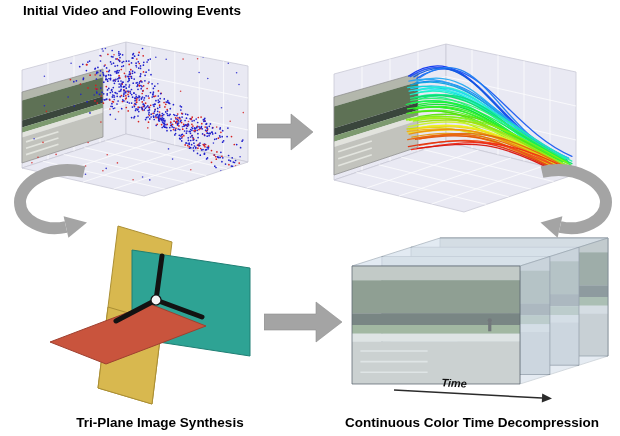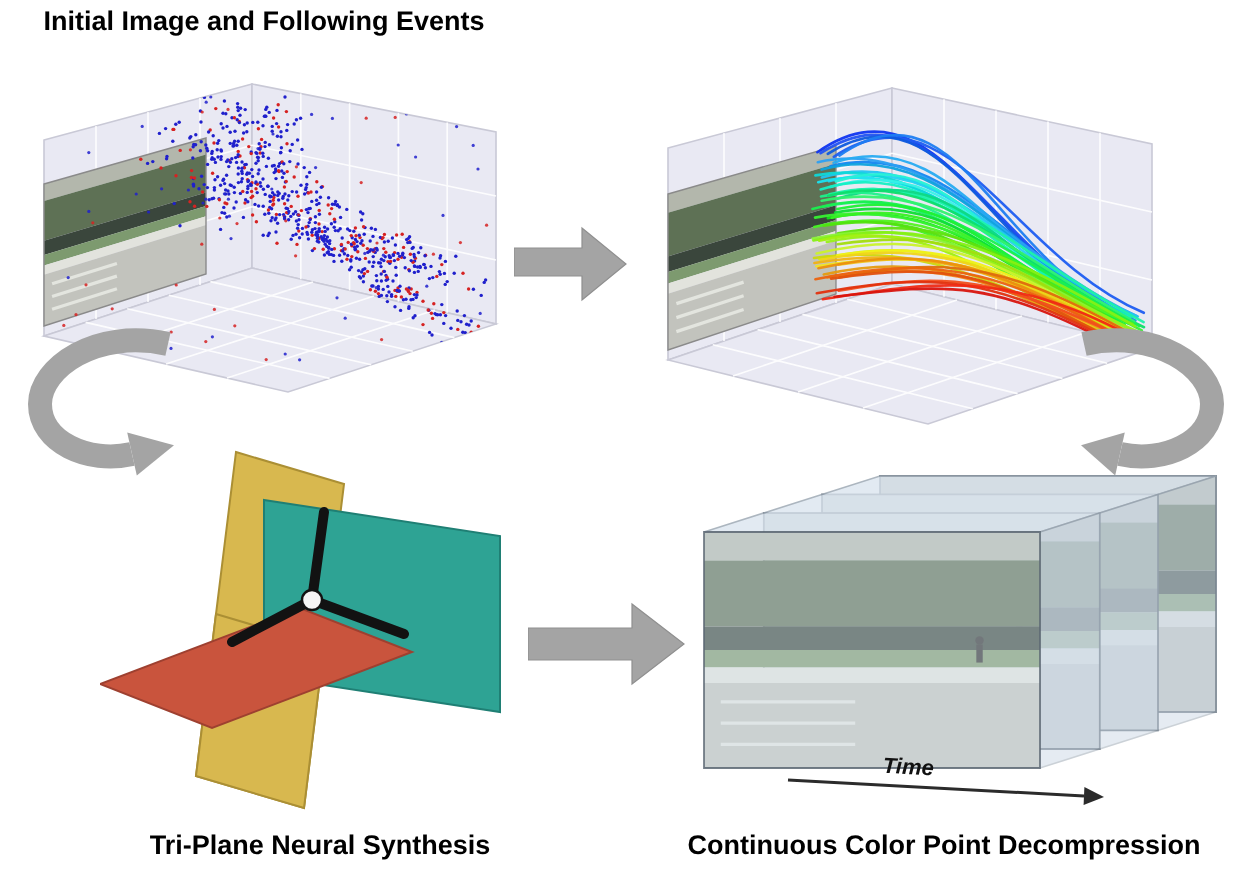--- a/index.html
+++ b/index.html
@@ -7,23 +7,23 @@
   .canvas{position:relative;width:620px;height:436px;background:#fff;overflow:hidden}
   .title{position:absolute;font-weight:700;font-size:13.5px;line-height:16px;text-align:center;color:#000}
   .abs{position:absolute}
   svg text{font-family:"Liberation Sans",sans-serif}
 </style>
 </head>
 <body>
 
 <div class="canvas">
 
-  <div class="title" style="left:4px;top:3px;width:256px">Initial Image and Following Events</div>
-  <div class="title" style="left:40px;top:415px;width:240px">Tri-Plane Neural Synthesis</div>
-  <div class="title" style="left:326px;top:415px;width:292px">Continuous Color Point Decompression</div>
+  <div class="title" style="left:4px;top:3px;width:256px">Initial Video and Following Events</div>
+  <div class="title" style="left:40px;top:415px;width:240px">Tri-Plane Image Synthesis</div>
+  <div class="title" style="left:326px;top:415px;width:292px">Continuous Color Time Decompression</div>
 
   <svg class="abs" style="left:8px;top:22px" width="248" height="202" viewBox="0 0 248 202">
     <defs>
         <clipPath id="p1-clip">
           <polygon points="14,48 118,20 240,44 240,140 136,174 14,146"></polygon>
         </clipPath>
       </defs>
     <polygon points="14,48 118,20 118,112 14,146" stroke="#c9c9d6" stroke-width="0.8" fill="#e9e9f3"></polygon>
     <polygon points="118,20 240,44 240,140 118,112" stroke="#c9c9d6" stroke-width="0.8" fill="#e9e9f3"></polygon>
     <polygon points="14,146 118,112 240,140 136,174" stroke="#c9c9d6" stroke-width="0.8" fill="#e9e9f3"></polygon>

